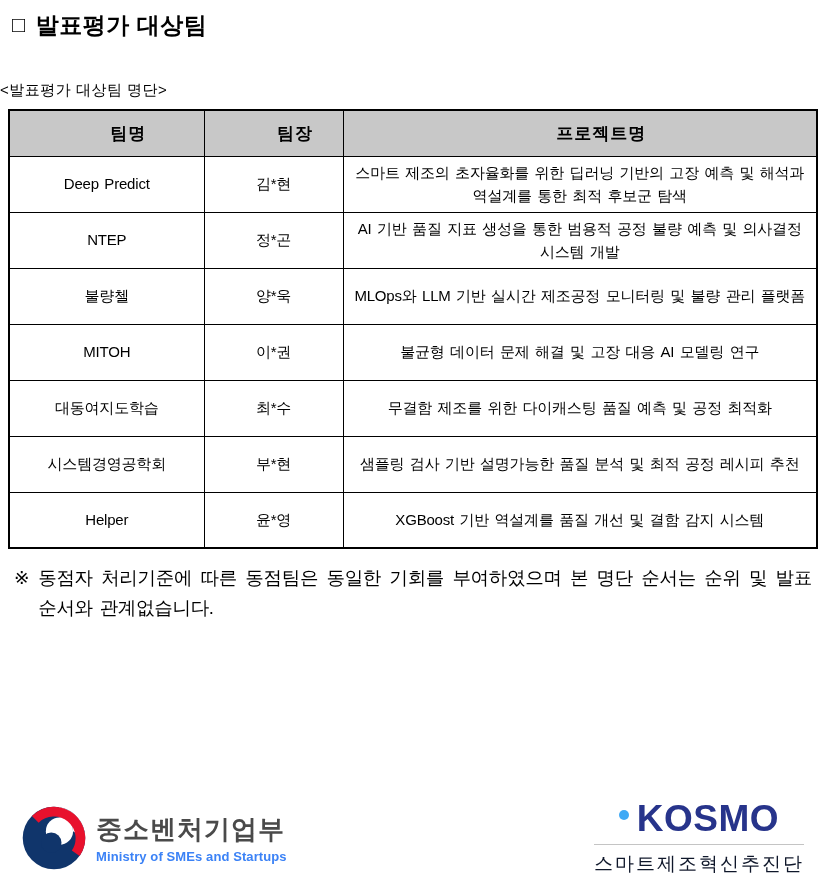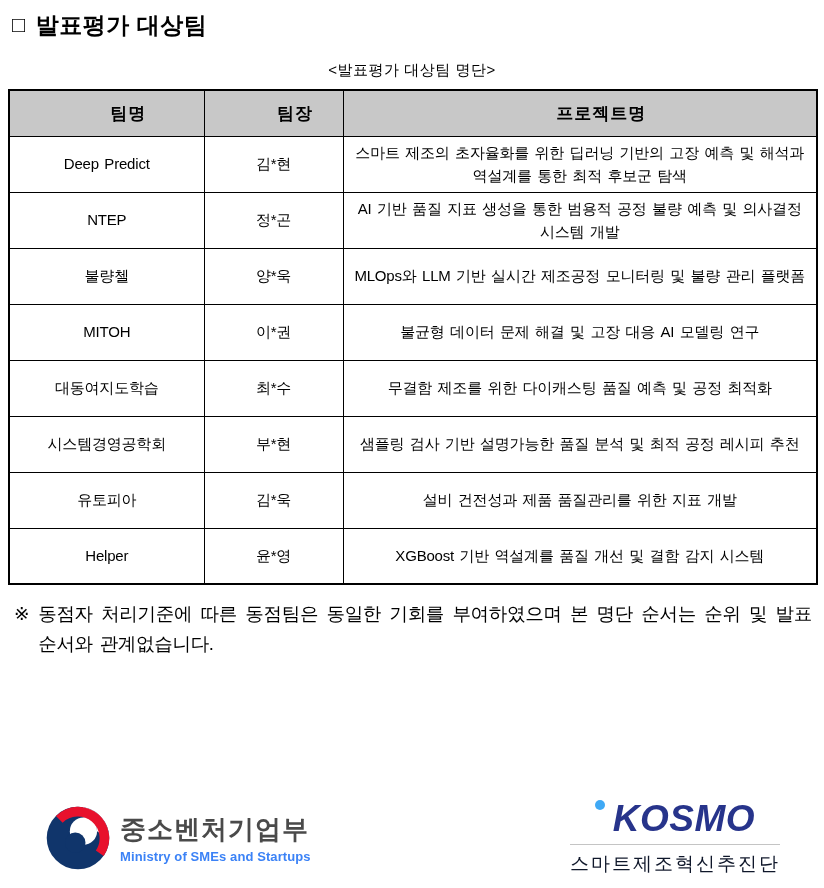--- a/index.html
+++ b/index.html
@@ -19,22 +19,21 @@
     font-weight: 800;
     letter-spacing: 0.5px;
     display: flex;
     align-items: center;
     gap: 10px;
   }
   .doc-title .square { font-weight: 400; font-size: 22px; position: relative; top: -1px; }
 
   
   .table-caption {
-    margin-top: 20px;
-    text-align: center;
+    margin-top: 40px;
     font-size: 15px;
     letter-spacing: 0.5px;
   }
 
   
   table.roster {
     margin: 9px auto 0 8px;
     width: 808px;
     border-collapse: collapse;
     border: 2px solid #000;
@@ -77,35 +76,35 @@
   .footnote .fn-text { text-align: justify; word-spacing: 2px; flex: 1; }
 
   
   .logos {
     position: absolute;
     left: 0; right: 0;
     top: 793px;
     height: 90px;
     display: flex;
     align-items: center;
-    padding: 0 44px;
+    padding: 0 20px;
     justify-content: space-between;
   }
   .logo-mss { display: flex; align-items: center; gap: 8px; }
   .logo-mss svg { width: 68px; height: 68px; }
   .mss-text .ko {
     font-size: 26px; font-weight: 600; color: #4a4a4a; letter-spacing: 1px;
   }
   .mss-text .en {
     font-size: 13px; font-weight: 700; color: #3b82f6; margin-top: 2px; letter-spacing: 0.1px;
   }
 
   .logo-kosmo { display: flex; flex-direction: column; align-items: center; margin-left: 6px; }
   .kosmo-word {
-    display: flex; align-items: flex-start; gap: 8px; font-style: italic;
+    display: flex; align-items: center; gap: 8px;
   }
   .kosmo-dot {
     width: 10px; height: 10px; border-radius: 50%;
     background: var(--kosmo-dot, #3fa9f5);
     margin-bottom: 7px;
   }
   .kosmo-text {
     font-size: 37px; font-weight: 800; color: var(--kosmo-navy, #27348b);
     letter-spacing: 0.5px; line-height: 1;
   }
@@ -170,25 +169,20 @@
     </tr>
     <tr>
       <td>대동여지도학습</td>
       <td>최*수</td>
       <td>무결함 제조를 위한 다이캐스팅 품질 예측 및 공정 최적화</td>
     </tr>
     <tr>
       <td>시스템경영공학회</td>
       <td>부*현</td>
       <td>샘플링 검사 기반 설명가능한 품질 분석 및 최적 공정 레시피 추천</td>
-    </tr>
-    <tr>
-      <td>유토피아</td>
-      <td>김*욱</td>
-      <td>설비 건전성과 제품 품질관리를 위한 지표 개발</td>
     </tr>
     <tr>
       <td>Helper</td>
       <td>윤*영</td>
       <td>XGBoost 기반 역설계를 품질 개선 및 결함 감지 시스템</td>
     </tr>
   </tbody>
 </table>
 
 <div class="footnote">

